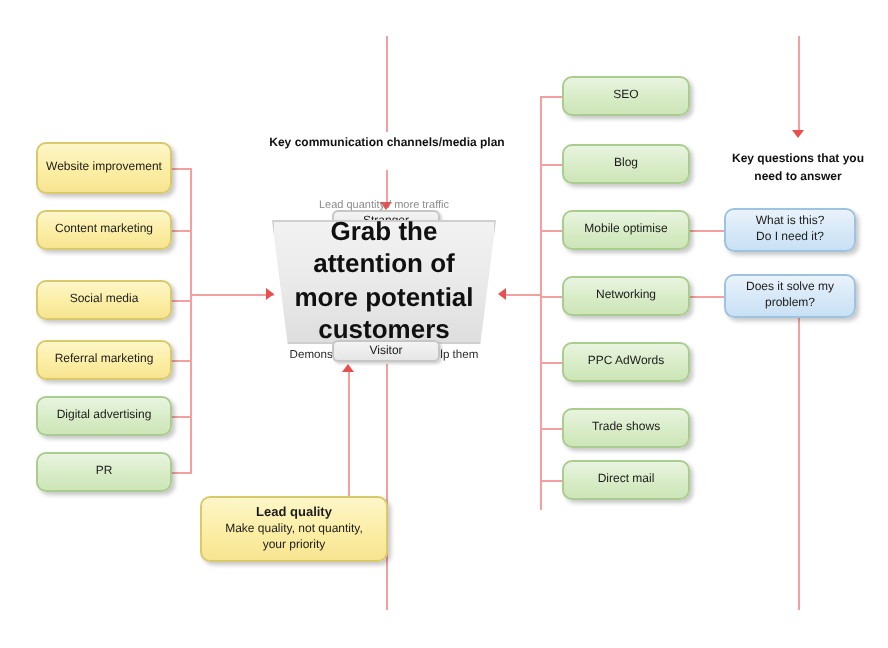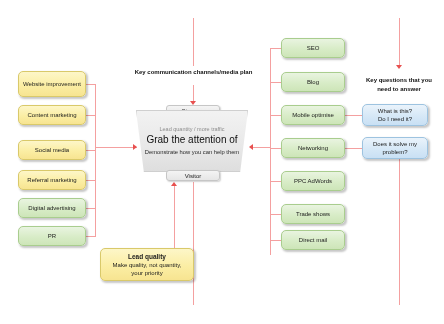--- a/index.html
+++ b/index.html
@@ -112,22 +112,22 @@
     text-align: center;
     padding: 4px 7px 3px 7px;
     box-sizing: border-box;
   }
   .funnel-sub {
     font-size: 5.5px;
     color: #8d8d8d;
     margin-bottom: 2px;
   }
   .funnel-main {
-    font-size: 10px;
-    font-weight: normal;
+    font-size: 13px;
+    font-weight: bold;
     color: #101010;
     line-height: 1.25;
     margin-bottom: 2px;
   }
   .funnel-note {
     font-size: 5.8px;
     color: #2a2a2a;
     line-height: 1.3;
   }
 
@@ -193,20 +193,21 @@
   <div class="caption" style="left:366px; top:76px; width:66px;">Key questions that you need to answer</div>
 
   <div class="stage-tag" style="left:166px; top:105px; width:54px; height:11px;">Stranger</div>
 
   <div id="funnel-wrap">
     <div id="funnel-shape"></div>
     <div id="funnel-text">
       <div class="funnel-sub">Lead quantity / more traffic</div>
       <div class="funnel-main">
         <div>Grab the attention of</div>
+        <div>more potential customers</div>
       </div>
       <div class="funnel-note">Demonstrate how you can help them</div>
     </div>
   </div>
 
   <div class="stage-tag" style="left:166px; top:170px; width:54px; height:11px;">Visitor</div>
 
   <div class="node yellow" style="left:18px; top:71px; width:68px; height:26px;">Website improvement</div>
   <div class="node yellow" style="left:18px; top:105px; width:68px; height:20px;">Content marketing</div>
   <div class="node yellow" style="left:18px; top:140px; width:68px; height:20px;">Social media</div>

